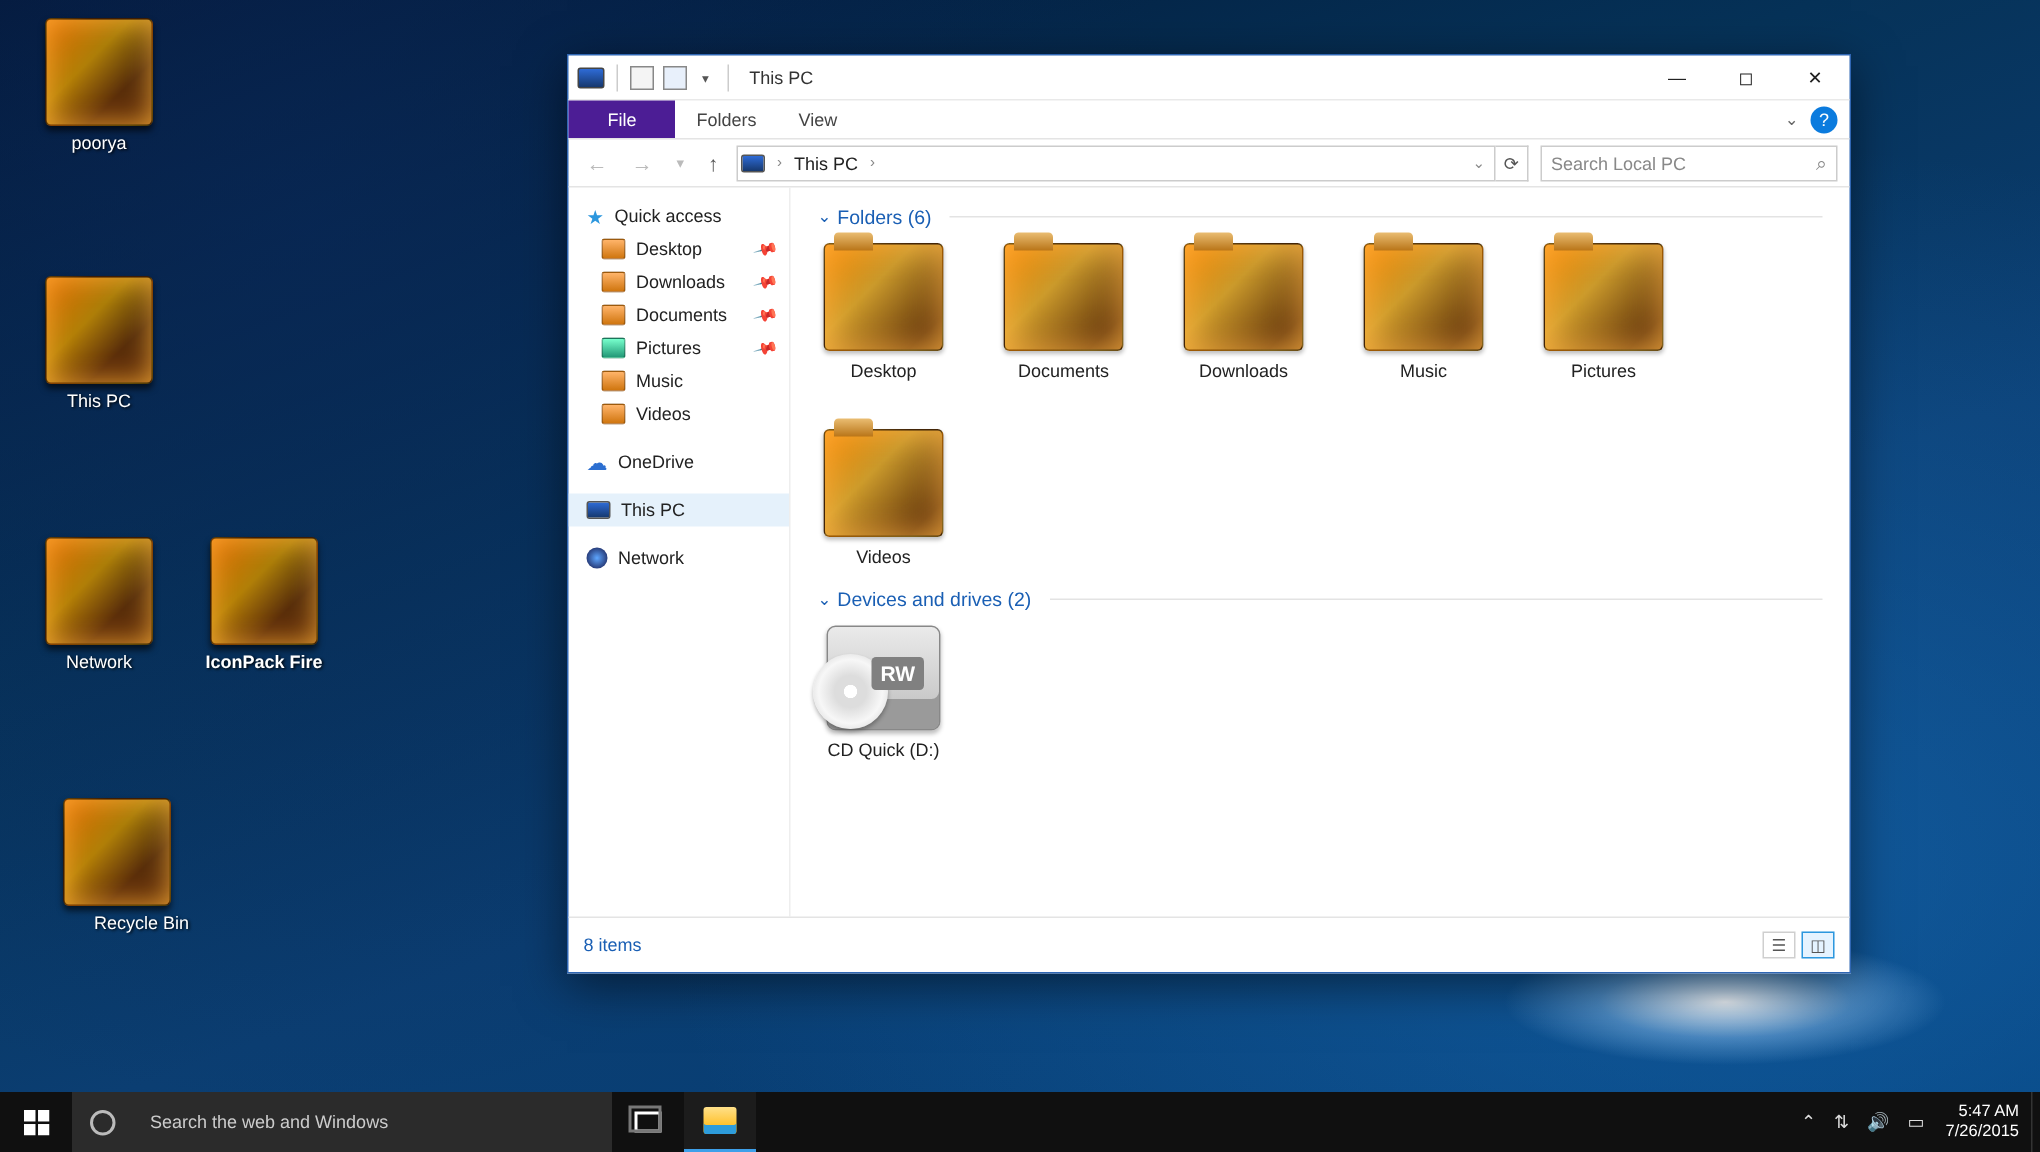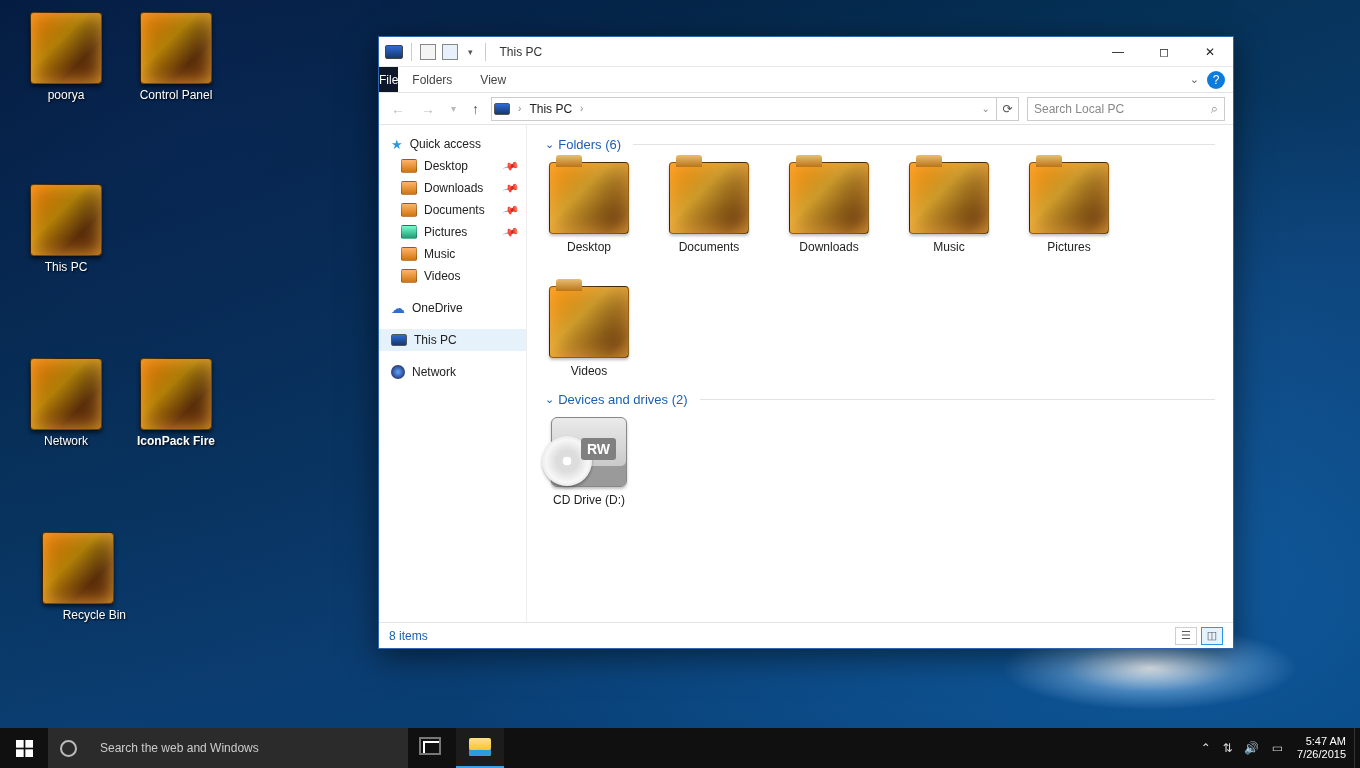--- a/index.html
+++ b/index.html
@@ -84,21 +84,21 @@
   .qat { display:flex; align-items:center; gap:6px; padding:0 6px; }
   .qat .sq { width:16px; height:16px; border:1px solid #888; background:#f4f4f4; }
   .qat .mon { width:18px; height:14px; background:linear-gradient(#2e6bd6,#16386e); border:1px solid #444; border-radius:2px; }
   .tb-sep { width:1px; height:18px; background:#ccc; margin:0 2px; }
   .tb-caret { font-size:9px; color:#555; padding:0 4px; }
   .tb-title { padding-left:6px; }
   .tb-spacer { flex:1; }
   .win-btn { width:46px; height:30px; display:flex; align-items:center; justify-content:center; color:#222; font-size:12px; }
 
   .ribbon { height:26px; display:flex; align-items:stretch; border-bottom:1px solid #e4e4e4; font-size:12px;}
-  .ribbon .file-tab{ background:#0f172a; color:#fff; padding:0 0; display:flex; align-items:center;}
+  .ribbon .file-tab{ background:#4c1d95; color:#fff; padding:0 26px; display:flex; align-items:center;}
   .ribbon .tab{ padding:0 14px; display:flex; align-items:center; color:#444;}
   .ribbon .spacer{flex:1;}
   .ribbon .chev{ padding:0 6px; display:flex; align-items:center; color:#666; font-size:11px;}
   .ribbon .help{ width:18px;height:18px;border-radius:50%;background:#0b7bde;color:#fff;display:flex;align-items:center;justify-content:center;font-size:12px;margin:4px 8px 0 2px;}
 
   .navbar{ height:32px; display:flex; align-items:center; gap:8px; padding:0 8px; border-bottom:1px solid #e4e4e4; font-size:12px;}
   .nav-arrow{ color:#bbb; font-size:14px; padding:0 4px;}
   .nav-arrow.enabled{ color:#555;}
   .addr{ flex:1; height:24px; border:1px solid #ccc; display:flex; align-items:center; padding:0 2px; gap:6px;}
   .addr .mon2{ width:16px;height:12px;background:linear-gradient(#2e6bd6,#16386e);border:1px solid #555;border-radius:2px;}
@@ -148,21 +148,21 @@
     position:relative;
   }
   .item .drive.local::after{content:"";position:absolute;left:16px;top:14px;width:42px;height:30px;border-radius:4px;
     background: conic-gradient(from 45deg,#f25022,#7fba00,#00a4ef,#ffb900,#f25022);
     filter:blur(.3px);}
   .item .drive.cd::before{content:"";position:absolute;left:-10px;top:18px;width:50px;height:50px;border-radius:50%;
     background:radial-gradient(circle,#fff 12%,#ddd 13% 30%, #f7f7f7 60%, #c7c7c7 100%); box-shadow:0 2px 3px rgba(0,0,0,.3);}
   .item .drive.cd::after{content:"RW";position:absolute;right:10px;top:20px;font-size:14px;font-weight:700;color:#fff;background:#808080;padding:3px 6px;border-radius:3px;}
   .item .lbl{ font-size:12px;}
 
-  .statusbar{ height:26px; border-top:1px solid #e4e4e4; display:flex; align-items:center; padding:0 10px; font-size:12px; color:#1a5fb4;}
+  .statusbar{ height:37px; border-top:1px solid #e4e4e4; display:flex; align-items:center; padding:0 10px; font-size:12px; color:#1a5fb4;}
   .statusbar .spacer{flex:1;}
   .view-toggle{ display:flex; gap:4px;}
   .view-toggle .vt{ width:22px;height:18px;border:1px solid #cfcfcf; display:flex;align-items:center;justify-content:center;color:#555;font-size:11px;}
   .view-toggle .vt.active{ border-color:#2c97de; background:#e5f3ff;}
 
   
   .taskbar{ position:absolute; left:0; right:0; bottom:0; height:40px; background:#101010; display:flex; align-items:stretch; color:#fff; font-size:12px;}
   .start{ width:48px; display:flex; align-items:center; justify-content:center;}
   .start svg{ width:17px; height:17px;}
   .cortana{ flex:0 0 360px; background:#2b2b2b; display:flex; align-items:center; padding:0 12px; color:#ccc; gap:23px;}
@@ -182,24 +182,20 @@
 </head>
 <body>
 
 <div class="wallpaper-glow"></div>
 
 <div class="desktop">
   <div class="dicon" style="left:18px; top:12px;">
     <div class="glyph"></div>
     <div class="label">poorya</div>
   </div>
-  <div class="dicon" style="left:128px; top:12px;">
-    <div class="glyph"></div>
-    <div class="label">Control Panel</div>
-  </div>
   <div class="dicon" style="left:18px; top:184px;">
     <div class="glyph pc-glyph"></div>
     <div class="label">This PC</div>
   </div>
   <div class="dicon" style="left:18px; top:358px;">
     <div class="glyph net-glyph"></div>
     <div class="label">Network</div>
   </div>
   <div class="dicon" style="left:128px; top:358px;font-weight:bold;">
     <div class="glyph iconpack-glyph"></div>
@@ -342,21 +338,21 @@
       </div>
 
       <div class="grp-header">
         <span class="tog">⌄</span>
         <span>Devices and drives (2)</span>
         <span class="grp-line"></span>
       </div>
       <div class="grid">
         <div class="item">
             <div class="drive cd"></div>
-            <div class="lbl">CD Drive (D:)</div>
+            <div class="lbl">CD Quick (D:)</div>
           </div>
       </div>
     </div>
   </div>
 
   <div class="statusbar">
     <span>8 items</span>
     <div class="spacer"></div>
     <div class="view-toggle">
       <div class="vt">☰</div>

